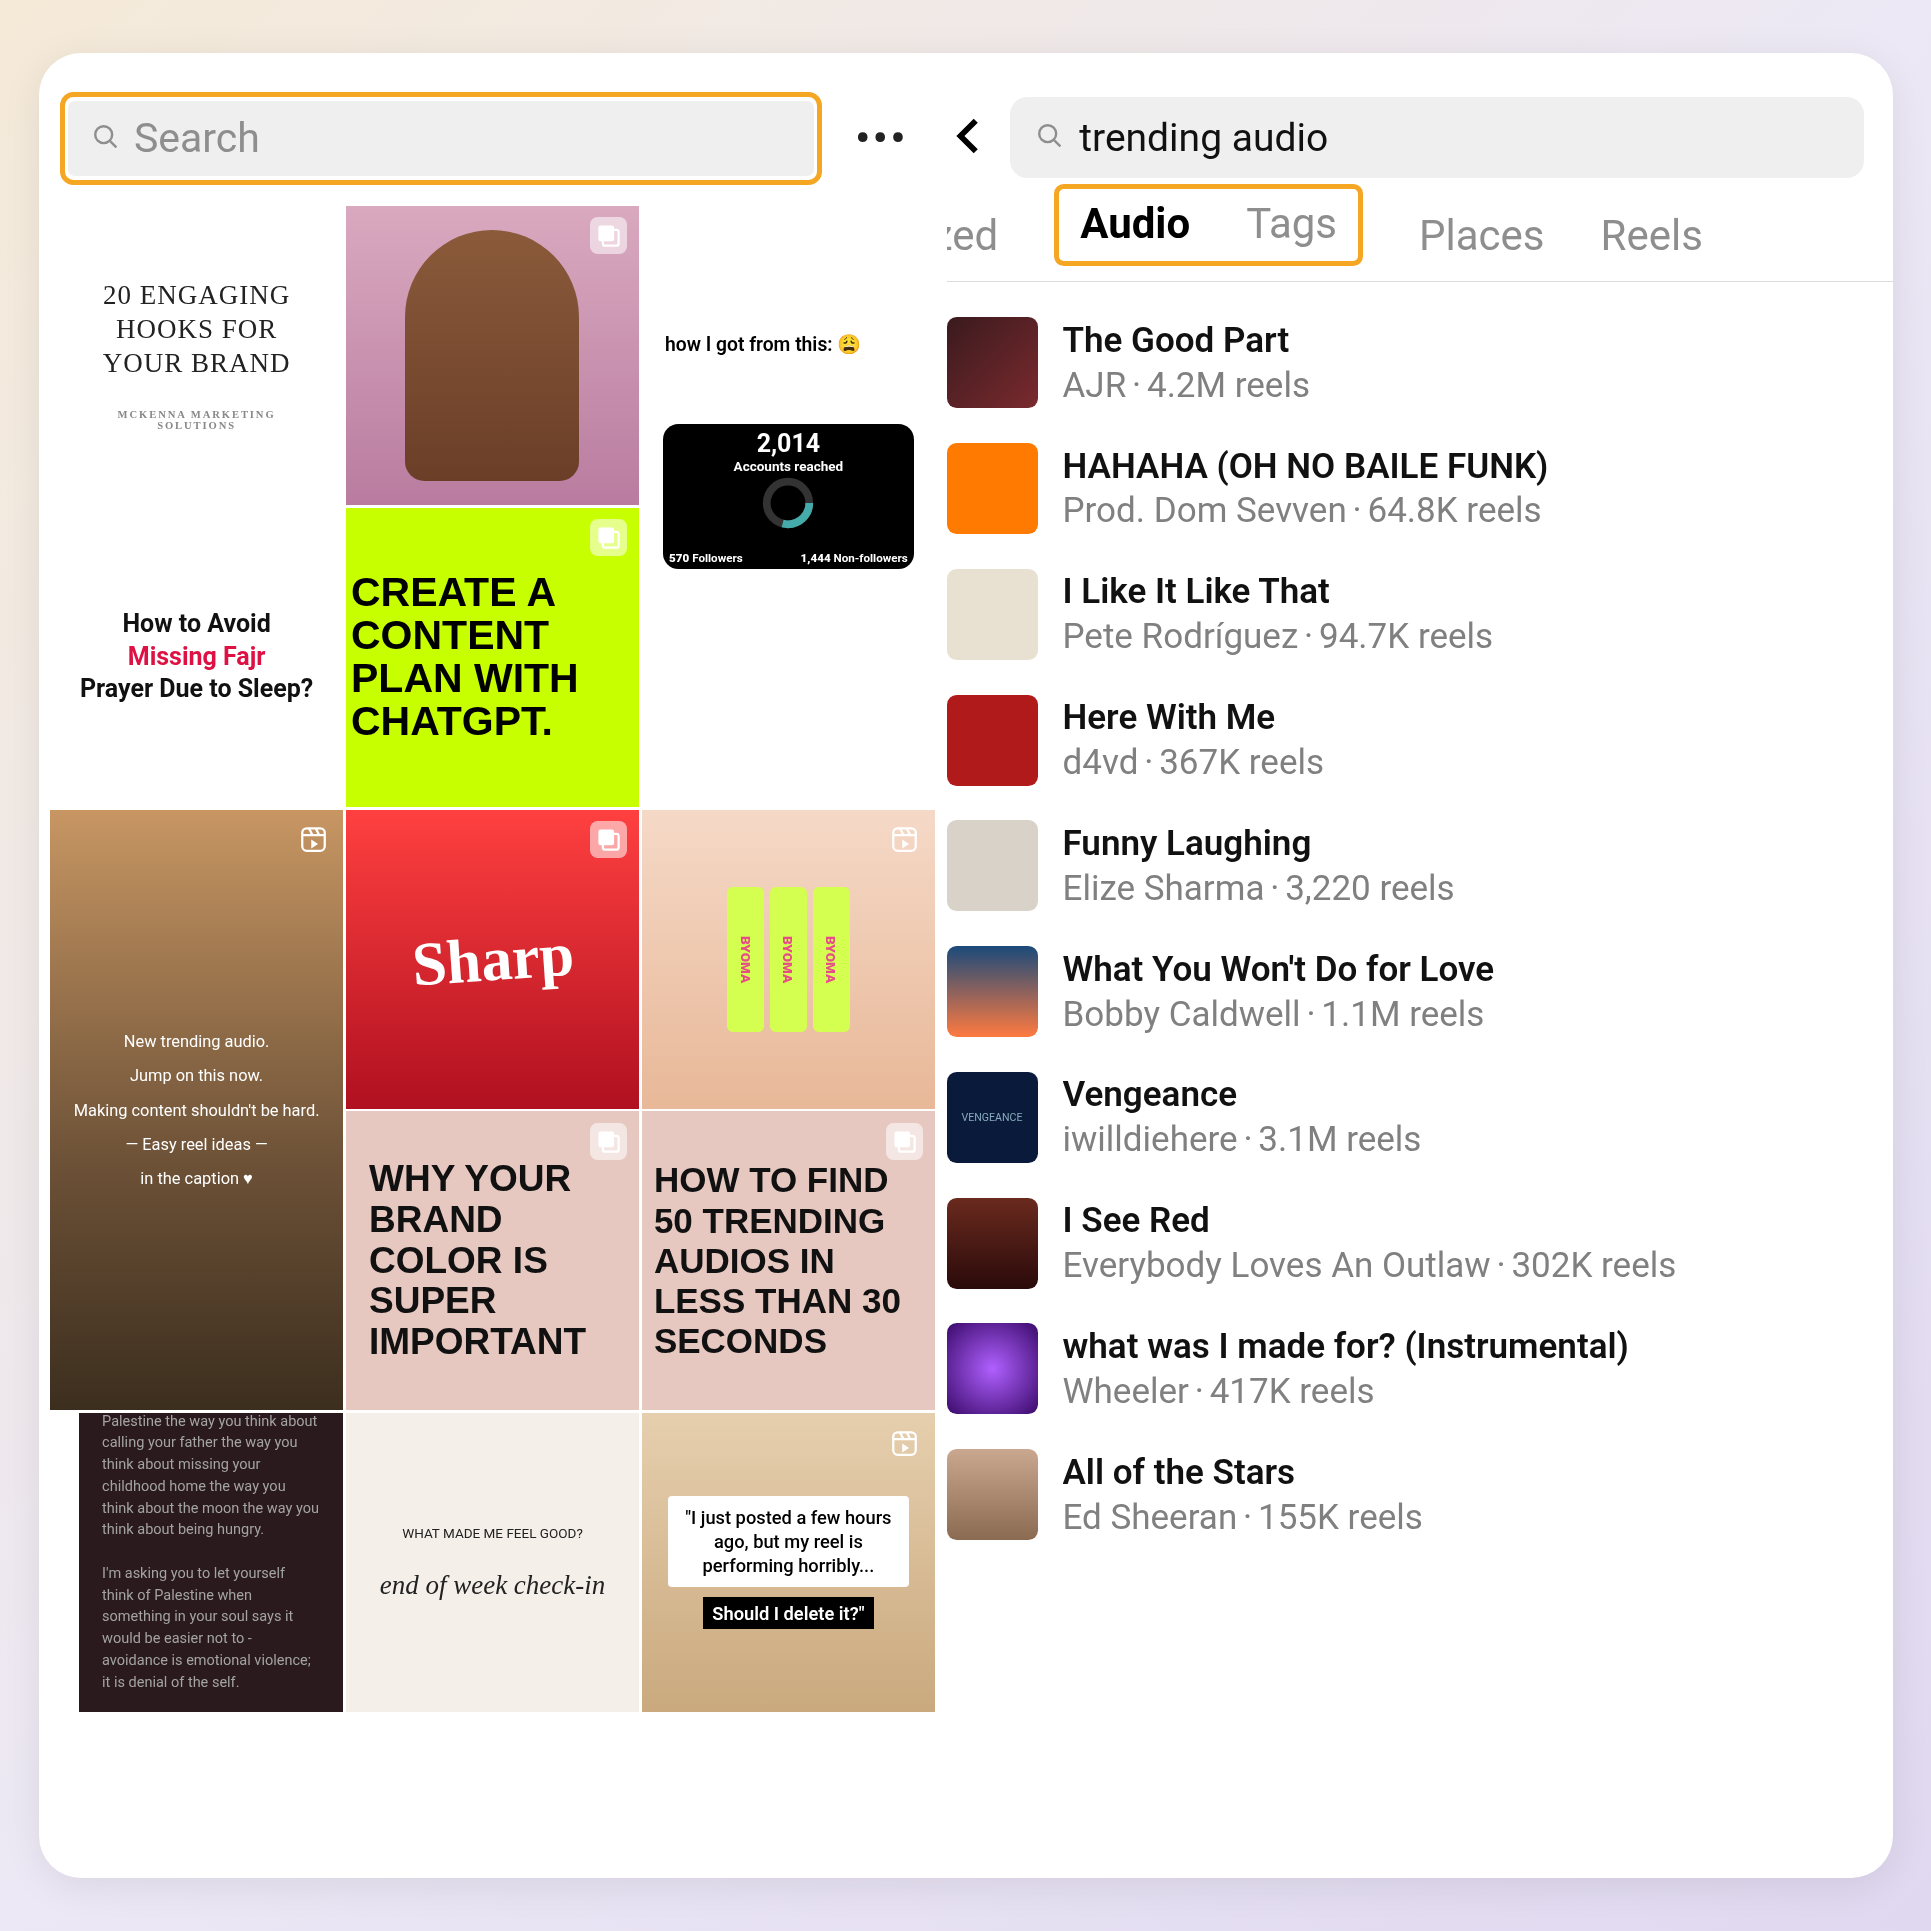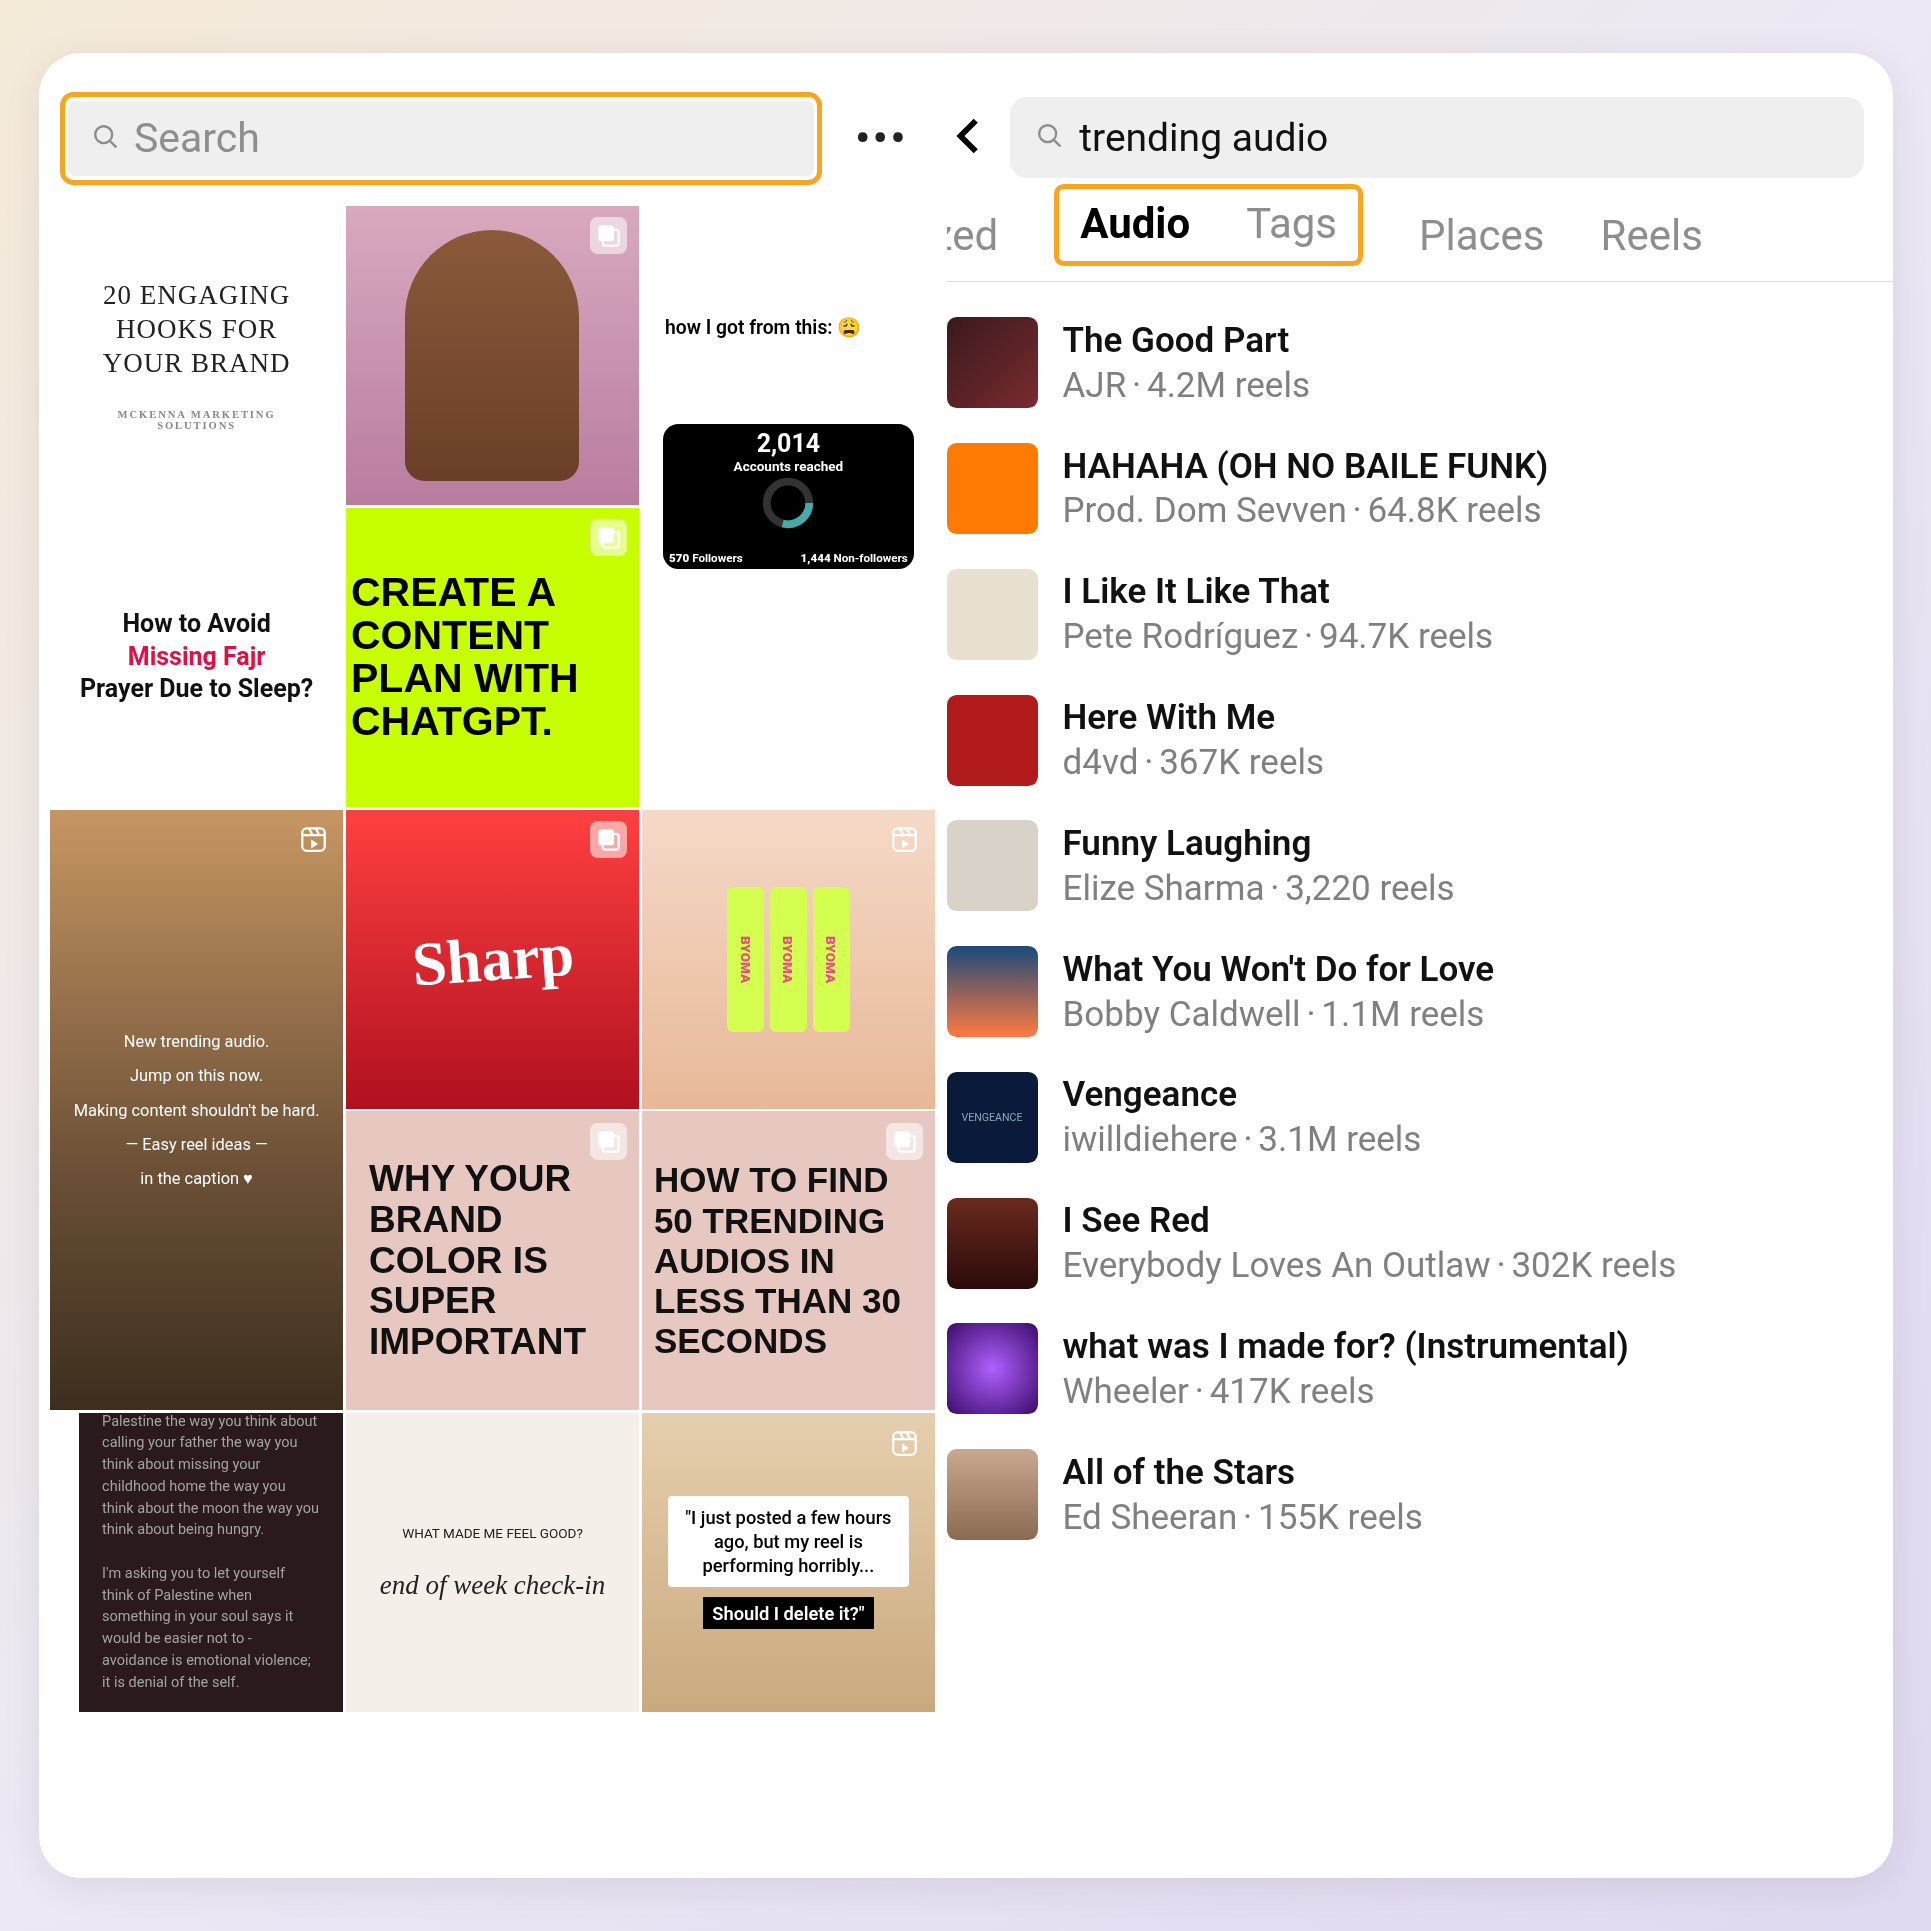--- a/index.html
+++ b/index.html
@@ -108,21 +108,21 @@
   .t1 { background: linear-gradient(180deg,#d9a9bf,#b97ca0); }
   .t1 .person { width:174px;height:251px;border-radius:87px 87px 19.3px 19.3px;background:linear-gradient(#8a5a3a,#6b3e28); }
   .t2 { background:#fff; color:#111; flex-direction:column; gap:19.3px; }
   .t2 .widget{ width:251px;height:145px;background:#000;border-radius:15.4px;color:#fff;display:flex;flex-direction:column;align-items:center;justify-content:center;font-size:13.5px; }
   .t2 .widget .n{font-size:25px;font-weight:700;}
   .t2 .widget .row{display:flex;gap:58px;margin-top:19px;font-size:11.6px;}
   .t3 { background:#fff;color:#111;flex-direction:column;padding:19.3px;font-size:25px;line-height:1.3;font-weight:700; }
   .t3 .miss{color:#d14;}
   .t4 { background:#c8ff00;color:#000;padding:5px;font-family:Impact,sans-serif;font-size:41px;line-height:1.05;text-align:left;letter-spacing:0; }
   .t5 { background:linear-gradient(#7b8a5f,#5a6a44);justify-content:flex-start;align-items:flex-start; }
-  .t5 .cap{position:absolute;top:106px;left:15.4px;background:#fff;color:#000;font-size:19.3px;padding:3.9px 7.7px;border-radius:3.9px;font-weight:600;}
+  .t5 .cap{position:absolute;top:123px;left:15.4px;background:#fff;color:#000;font-size:19.3px;padding:3.9px 7.7px;border-radius:3.9px;font-weight:600;}
   .t6 { background: linear-gradient(#c79663 0%, #6b5036 60%, #3c2e1e 100%); flex-direction:column; font-size:17.4px; gap:15.4px; font-weight:400; padding:39px 19.3px; }
   .t6 .line{font-size:16.4px;}
   .t7 { background: linear-gradient(#ff4040,#b01020); }
   .t7 .logo{font-family:cursive;font-size:62px;color:#fff;transform:rotate(-4deg);}
   .t8 { background: linear-gradient(#f5d9c7,#e8b898); }
   .t8 .prod{display:flex;gap:5.8px;}
   .t8 .stick{width:37px;height:145px;background:#d4ff50;border-radius:5.8px;display:flex;align-items:center;justify-content:center;writing-mode:vertical-lr;font-size:13.5px;color:#e94b8a;font-weight:900;}
   .t9 { background:#e6c8c0;color:#111;font-family:Impact,sans-serif;font-size:37px;line-height:1.1;padding:23px;text-align:left; }
   .t10{ background:#e6c8c0;color:#111;font-family:Impact,sans-serif;font-size:35px;line-height:1.15;padding:12px;text-align:left; }
   .t11{ background:#2a1a1e;color:#a3a3a3;font-size:14.5px;line-height:1.5;padding:23px;text-align:left;font-weight:400;margin-left:29px; }

